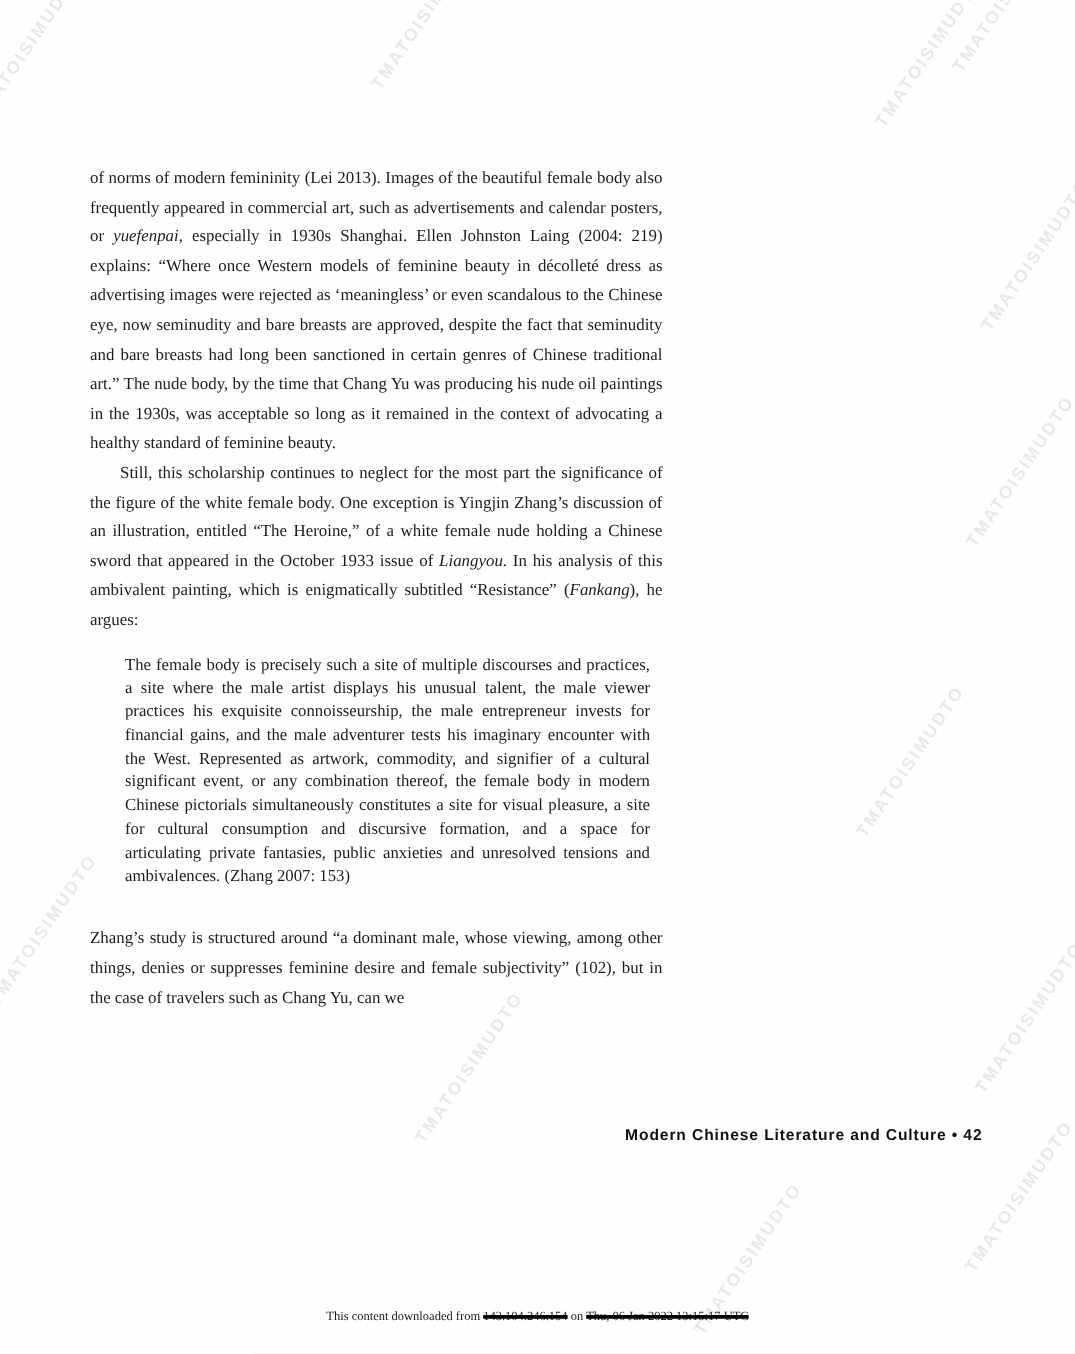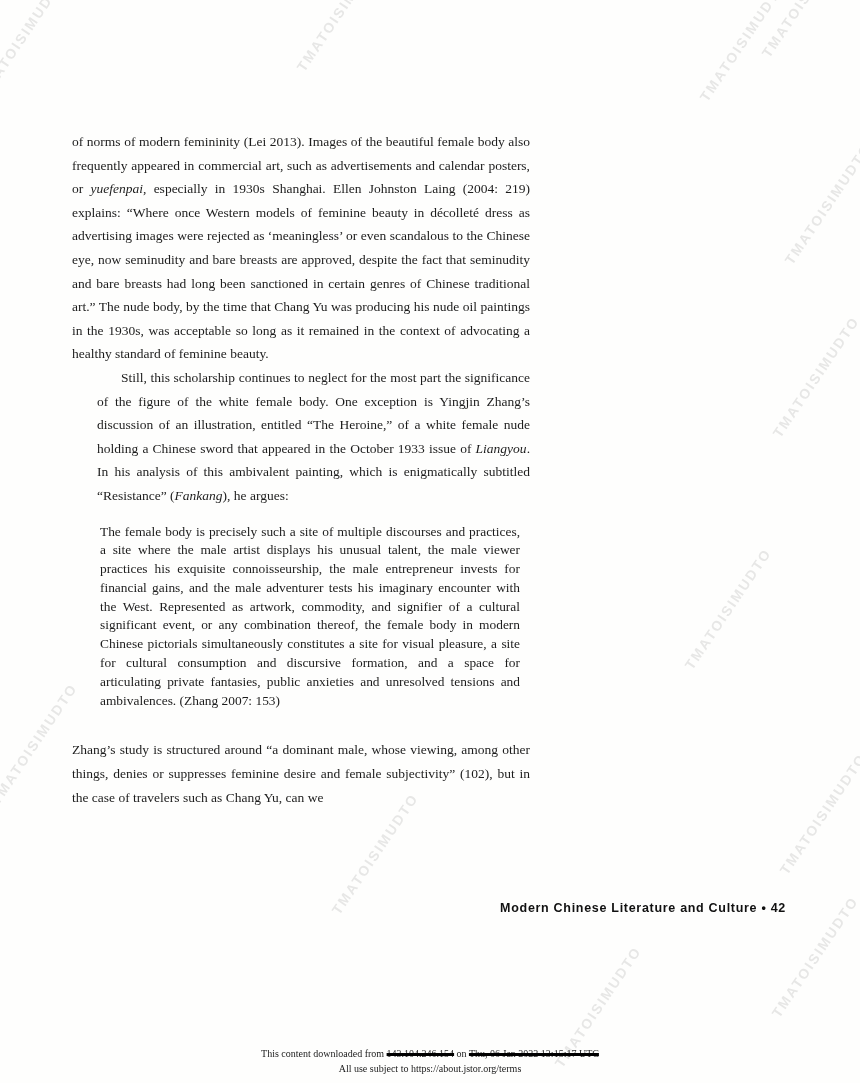--- a/index.html
+++ b/index.html
@@ -33,21 +33,21 @@
     position: absolute;
     left: 72px;
     top: 130px;
     width: 458px;
     font-size: 13.5px;
     line-height: 23.6px;
     text-align: justify;
     font-family: Liberation Serif, serif;
   }
   .text-column p { margin: 0; }
-  p.indent { text-indent: 24px; margin-left: 25px; }
+  p.indent { text-indent: 24px; }
   .quote {
     display: block;
     margin: 15px 12px 28px 28px;
     width: 420px;
     font-size: 13.4px;
     line-height: 18.8px;
     text-align: justify;
   }
 
   
@@ -106,16 +106,15 @@
     <p><span>of norms of modern femininity (Lei 2013). Images of the beautiful female body also frequently appeared in commercial art, such as advertisements and calendar posters, or </span><i>yuefenpai</i><span>, especially in 1930s Shanghai. Ellen Johnston Laing (2004: 219) explains: “Where once Western models of feminine beauty in décolleté dress as advertising images were rejected as ‘meaningless’ or even scandalous to the Chinese eye, now seminudity and bare breasts are approved, despite the fact that seminudity and bare breasts had long been sanctioned in certain genres of Chinese traditional art.” The nude body, by the time that Chang Yu was producing his nude oil paintings in the 1930s, was acceptable so long as it remained in the context of advocating a healthy standard of feminine beauty.</span></p>
     <p class="indent"><span>Still, this scholarship continues to neglect for the most part the significance of the figure of the white female body. One exception is Yingjin Zhang’s discussion of an illustration, entitled “The Heroine,” of a white female nude holding a Chinese sword that appeared in the October 1933 issue of </span><i>Liangyou</i><span>. In his analysis of this ambivalent painting, which is enigmatically subtitled “Resistance” (</span><i>Fankang</i><span>), he argues:</span></p>
     <blockquote class="quote">The female body is precisely such a site of multiple discourses and practices, a site where the male artist displays his unusual talent, the male viewer practices his exquisite connoisseurship, the male entrepreneur invests for financial gains, and the male adventurer tests his imaginary encounter with the West. Represented as artwork, commodity, and signifier of a cultural significant event, or any combination thereof, the female body in modern Chinese pictorials simultaneously constitutes a site for visual pleasure, a site for cultural consumption and discursive formation, and a space for articulating private fantasies, public anxieties and unresolved tensions and ambivalences. (Zhang 2007: 153)</blockquote>
     <p>Zhang’s study is structured around “a dominant male, whose viewing, among other things, denies or suppresses feminine desire and female subjectivity” (102), but in the case of travelers such as Chang Yu, can we</p>
   </main>
 
   <div class="running-footer">Modern Chinese Literature and Culture • 42</div>
 
   <div class="jstor-footer">
     <div><span>This content downloaded from </span><span class="redacted">143.104.246.154</span><span> on </span><span class="redacted">Thu, 06 Jan 2022 13:15:17 UTC</span></div>
-    <div>All use subject to https://about.jstor.org/terms</div>
   </div>
 
 </div>
 
 </body></html>

